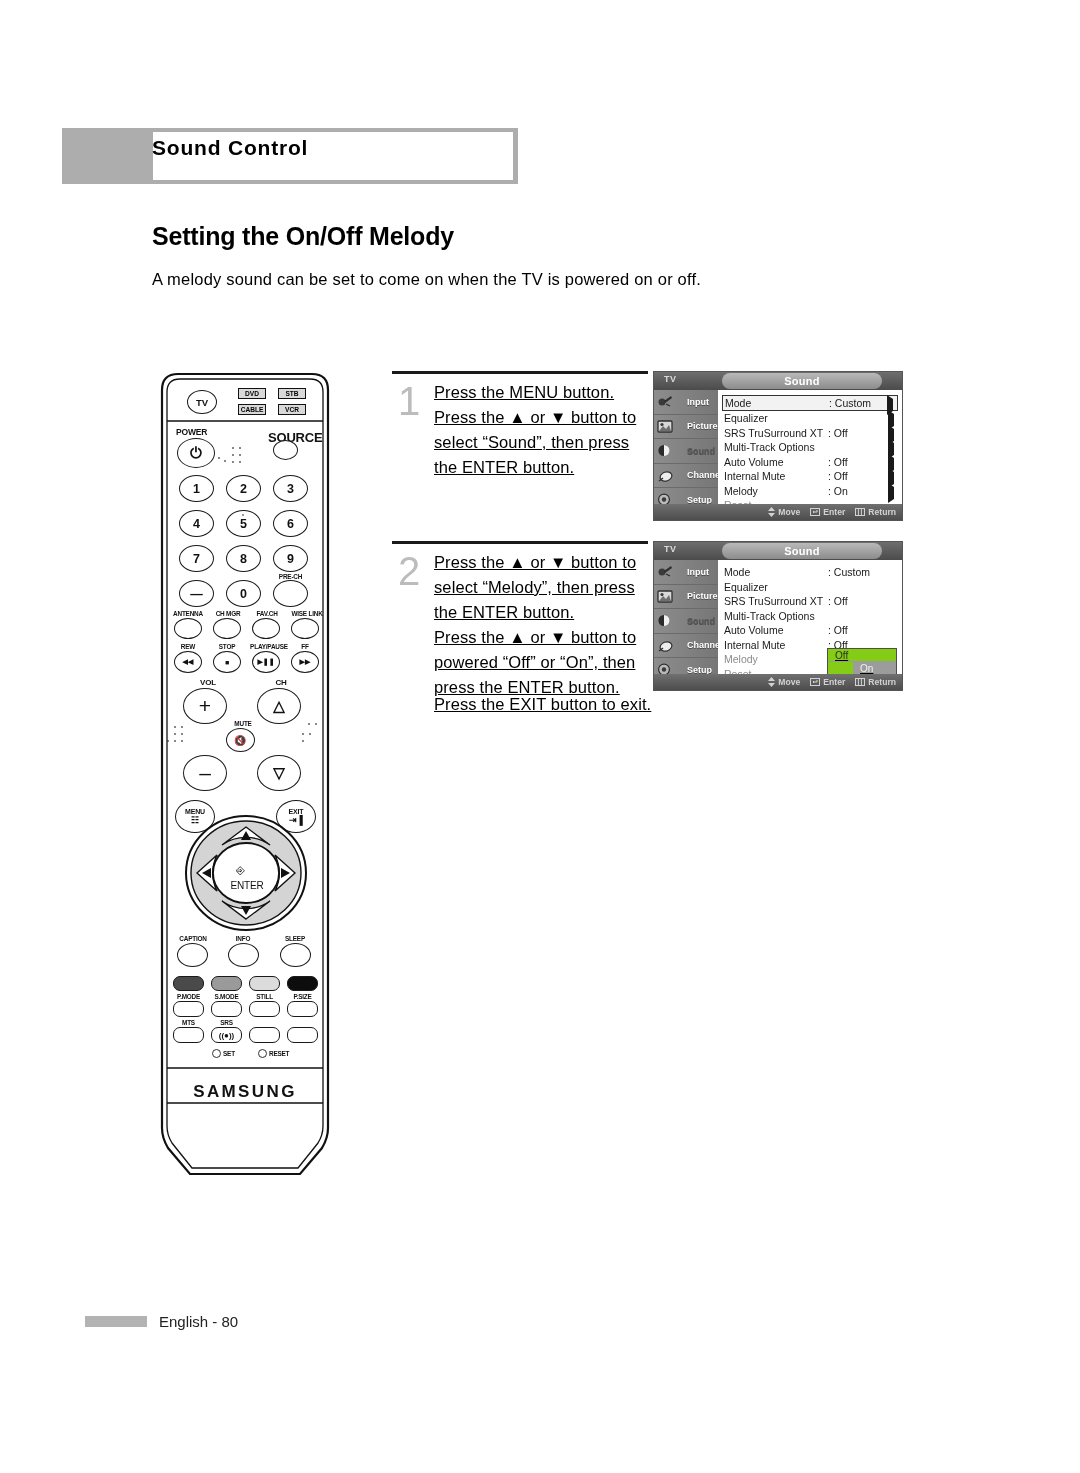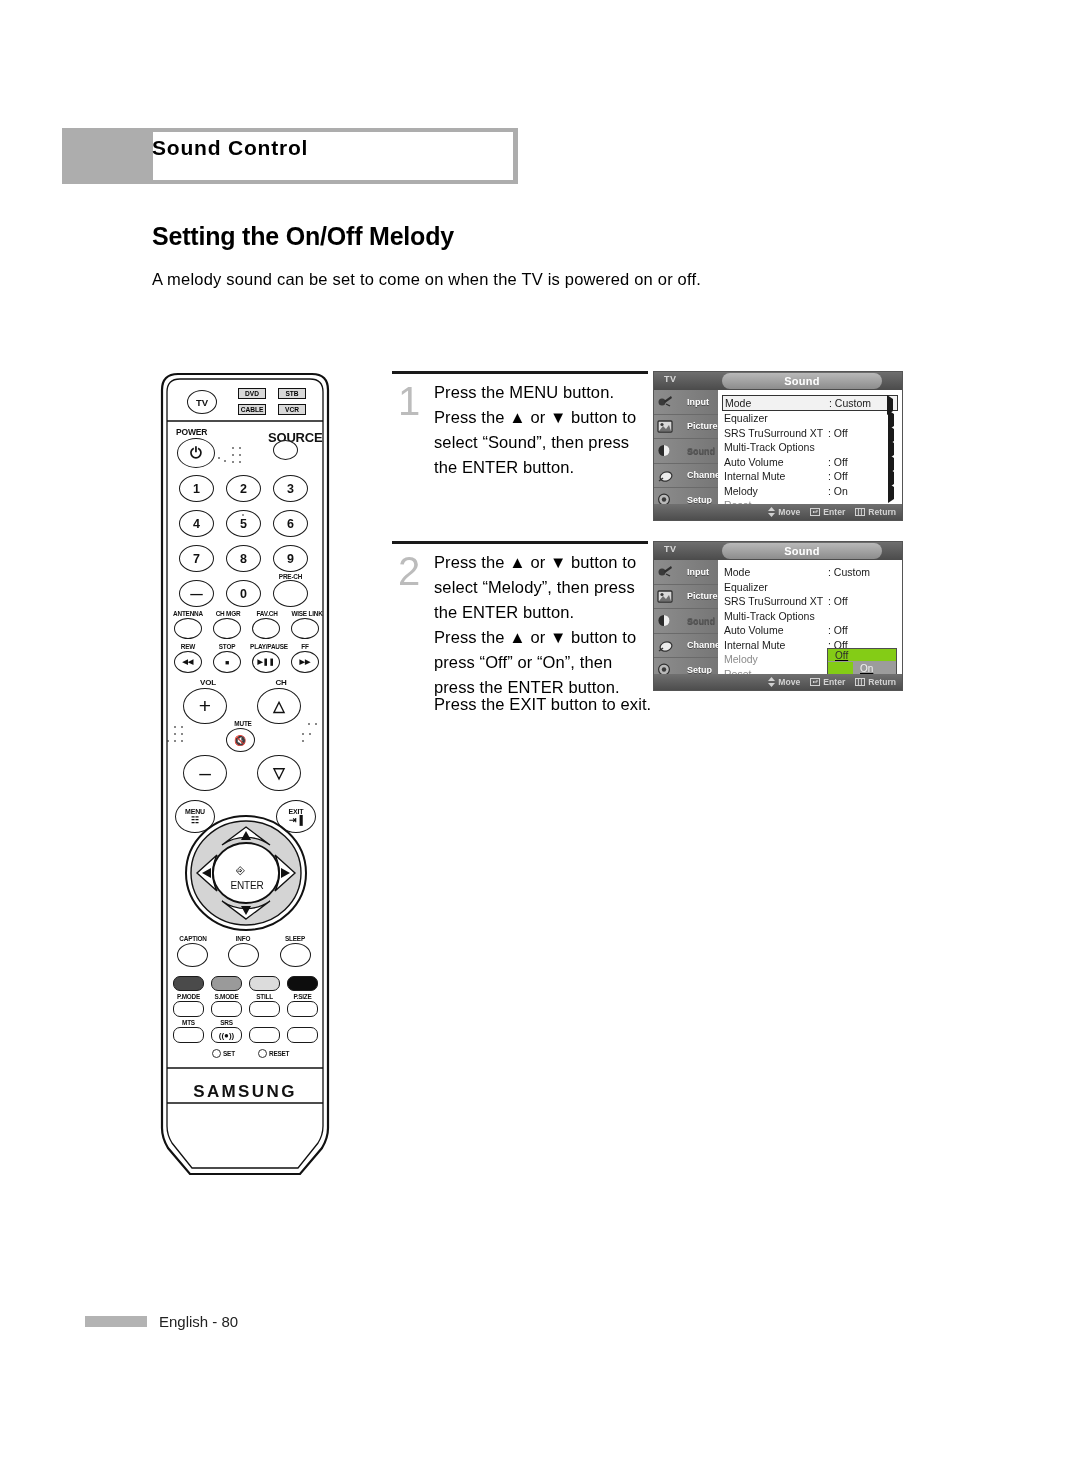--- a/index.html
+++ b/index.html
@@ -143,20 +143,21 @@
     color: #bcbcbc;
     font-weight: normal;
     line-height: 1;
   }
   .step-text {
     position: absolute;
     font-size: 16.5px;
     line-height: 25px;
     color: #000;
     letter-spacing: 0.1px;
+    text-decoration: underline;
   }
   .step-text div { white-space: nowrap; }
 
   
   .osd {
     position: absolute;
     width: 250px; height: 150px;
     background: #e8e8e8;
     border: 1px solid #555;
     box-sizing: border-box;
@@ -461,21 +462,21 @@
   <div>the ENTER button.</div>
 </div>
 
 <div class="step-rule" style="left:392px; top:541px; width:256px;"></div>
 <div class="step-num" style="left:398px; top:551px;">2</div>
 <div class="step-text" style="left:434px; top:550px;">
   <div>Press the ▲ or ▼ button to</div>
   <div>select “Melody”, then press</div>
   <div>the ENTER button.</div>
   <div>Press the ▲ or ▼ button to</div>
-  <div>press “Off” or “On”, then</div>
+  <div>powered “Off” or “On”, then</div>
   <div>press the ENTER button.</div>
 </div>
 <div class="step-text" style="left:434px; top:692px;">Press the EXIT button to exit.</div>
 
 <div class="osd" style="left:653px; top:371px;">
   <div class="osd-topbar"></div>
   <div class="osd-tv">TV</div>
   <div class="osd-title-pill">
     <span>Sound</span>
   </div>

